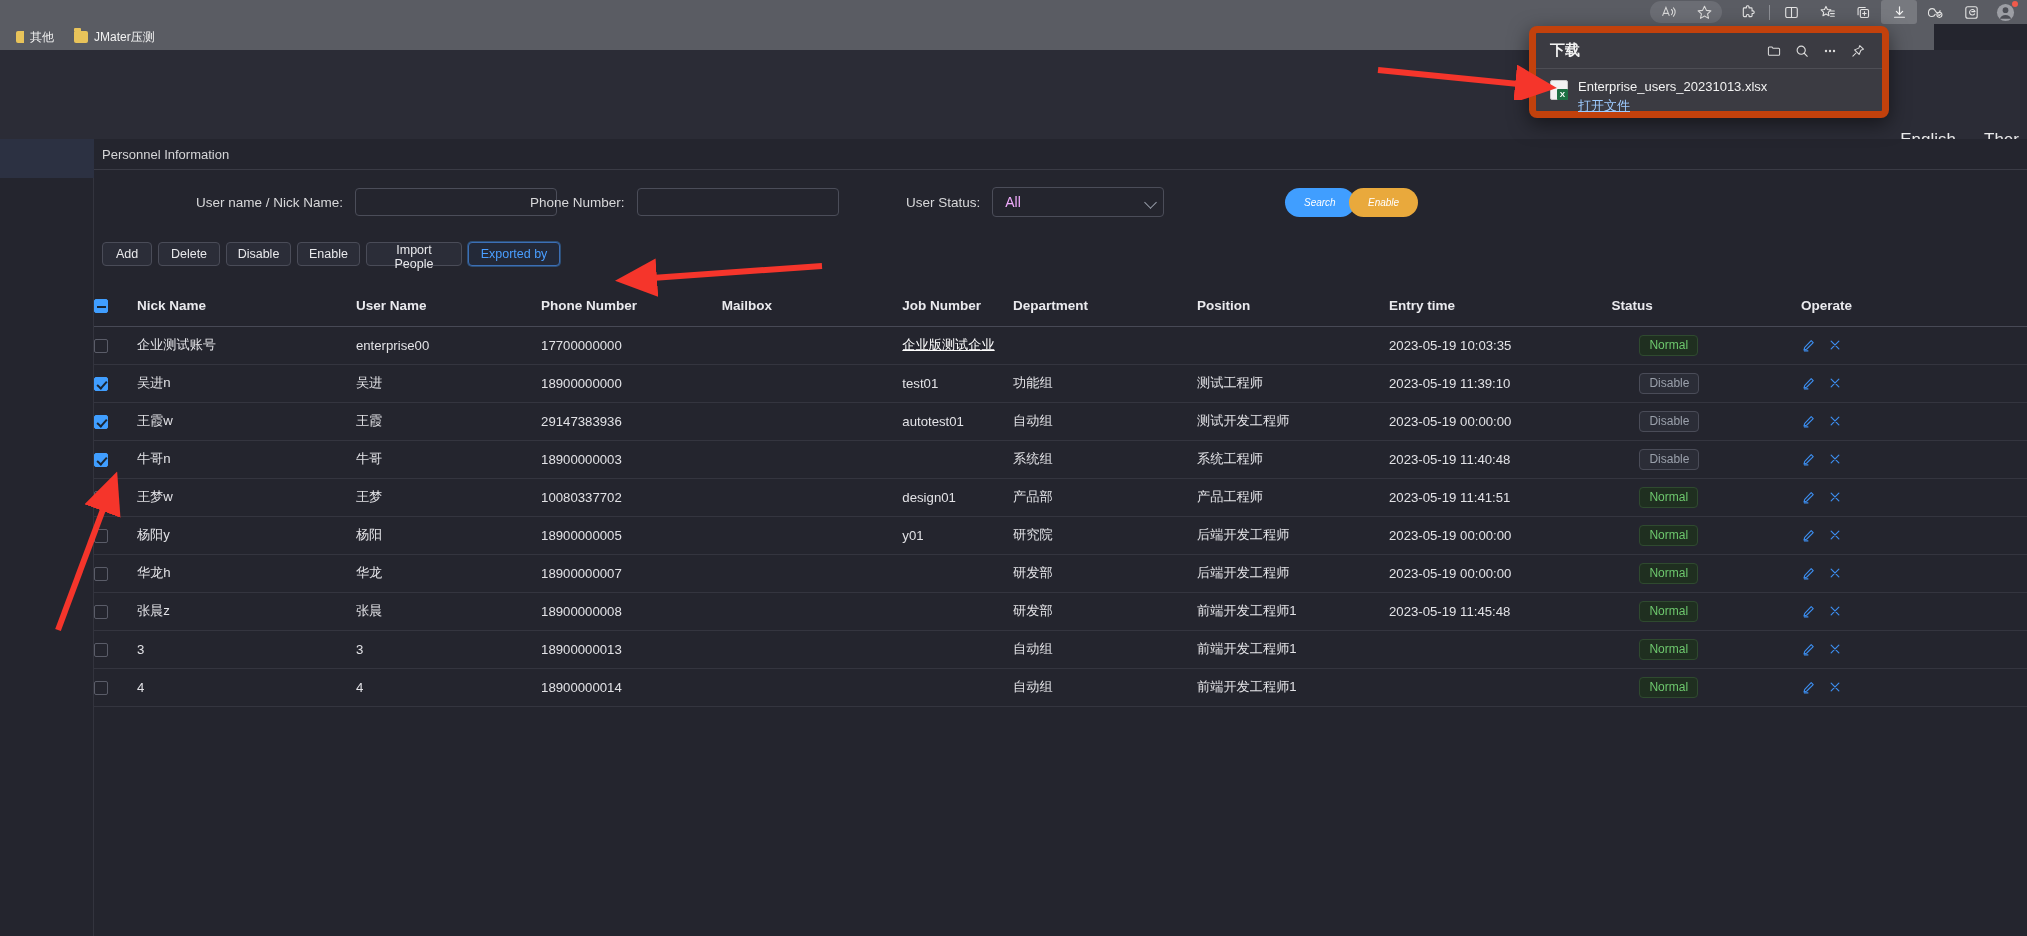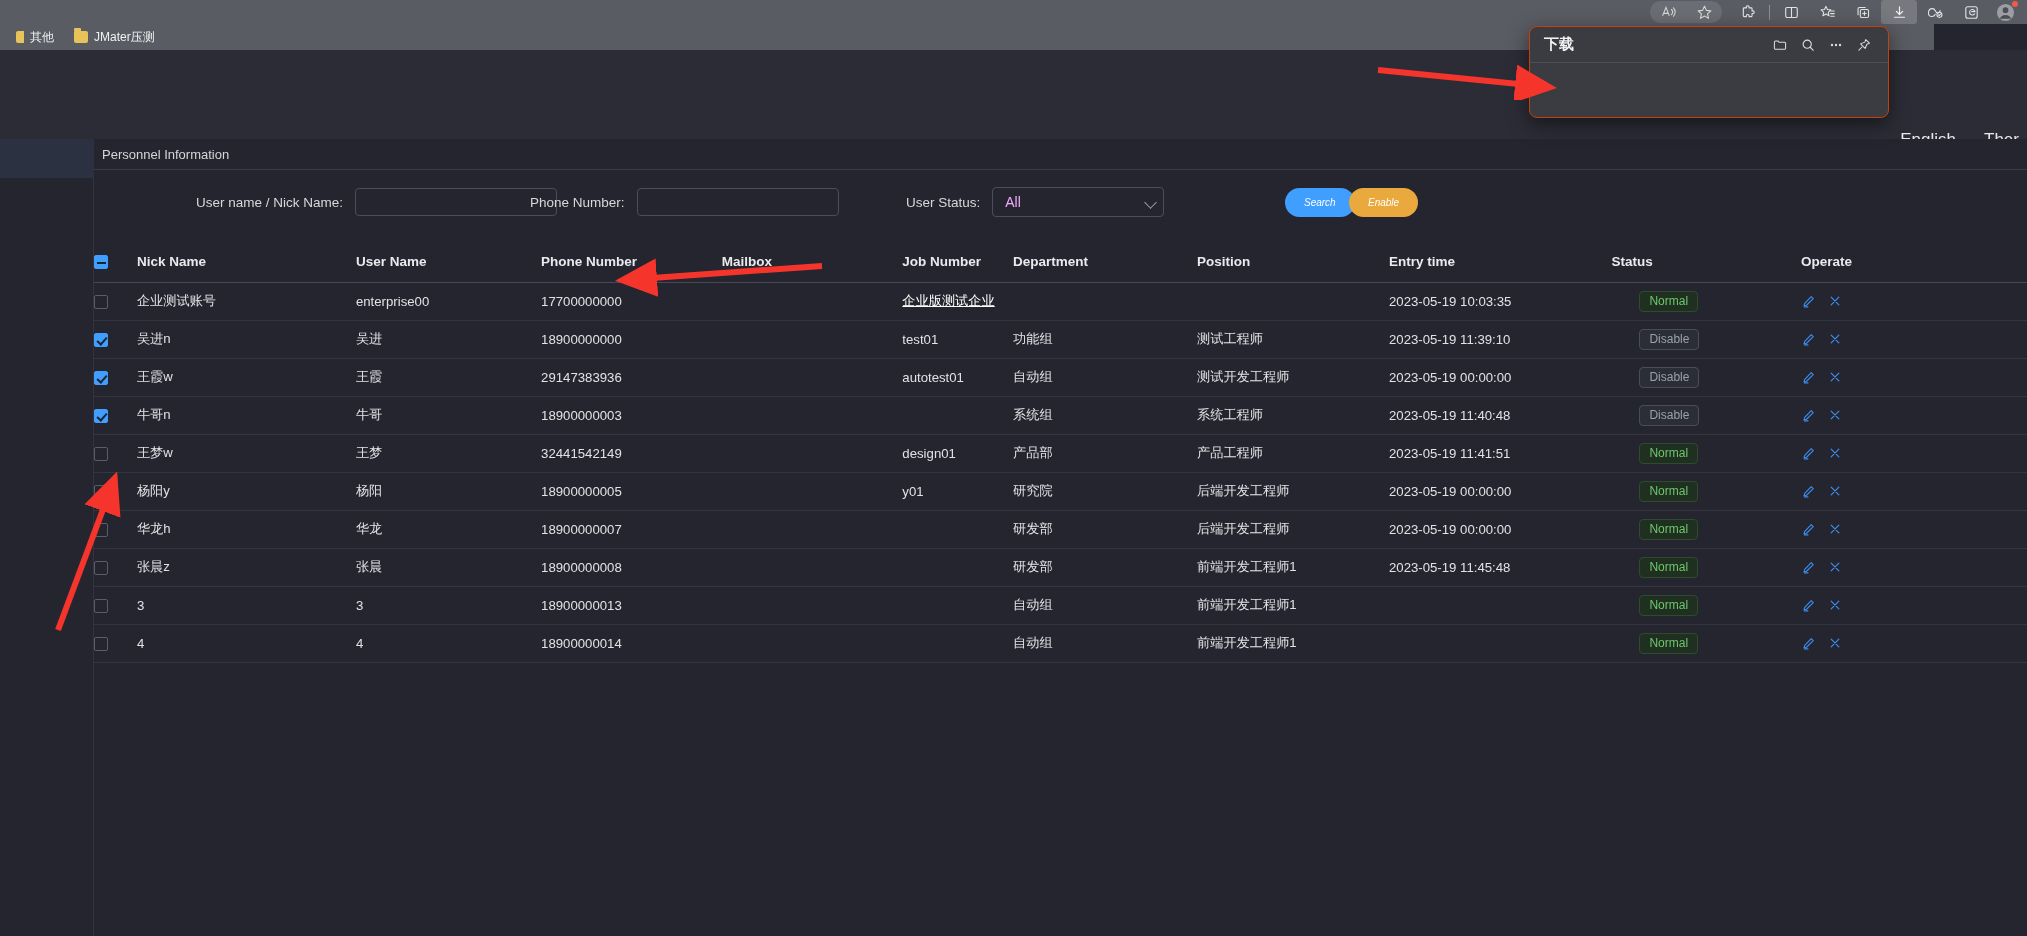--- a/index.html
+++ b/index.html
@@ -55,21 +55,21 @@
     content: ""; position: absolute; left: 0; top: -3px; width: 7px; height: 3px;
     background: #e8c35a; border-radius: 1px 1px 0 0;
   }
   .folder-half {
     width: 8px; height: 12px; background: #e8c35a; border-radius: 2px 0 0 2px; flex: none;
   }
 
   
   .downloads-panel {
     position: absolute; left: 1529px; top: 26px; width: 360px; height: 92px;
-    background: #3b3b42; border: 1px solid #c2410c; border-radius: 8px;
+    background: #3b3b42; border: 7px solid #c2410c; border-radius: 8px;
     box-shadow: 0 6px 20px rgba(0,0,0,.5); z-index: 40;
   }
   .dl-head {
     height: 36px; display: flex; align-items: center; padding: 0 10px 0 14px;
     border-bottom: 1px solid #4e4e55;
   }
   .dl-title { color: #f3f3f3; font-size: 15px; font-weight: bold; flex: 1; }
   .dl-head-ico { width: 28px; height: 24px; display: flex; align-items: center;
     justify-content: center; color: #dcdcdc; }
   .dl-body { display: flex; align-items: flex-start; padding: 8px 10px 0 14px; }
@@ -325,20 +325,28 @@
         <span class="field-label">User Status:</span>
         <div class="sel-wrap">
           <div class="sel-input">All</div>
           <span class="chev"></span>
         </div>
       </div>
       <button class="btn-pill btn-search" style="position:absolute; left:1191px; top:18px;">Search</button>
       <button class="btn-pill btn-reset" style="position:absolute; left:1255px; top:18px;">Enable</button>
     </div>
 
+    <div class="action-row">
+      <button class="act-btn" style="left:8px; width:50px;">Add</button>
+      <button class="act-btn" style="left:64px; width:62px;">Delete</button>
+      <button class="act-btn" style="left:132px; width:65px;">Disable</button>
+      <button class="act-btn" style="left:203px; width:63px;">Enable</button>
+      <button class="act-btn" style="left:272px; width:96px;">Import People</button>
+      <button class="act-btn focused" style="left:374px; width:92px;">Exported by</button>
+    </div>
 
     <div class="table-wrap">
       <table class="grid">
         <colgroup>
           <col style="width:38px">
           <col style="width:194px">
           <col style="width:164px">
           <col style="width:160px">
           <col style="width:160px">
           <col style="width:98px">
@@ -471,21 +479,21 @@
                       <path d="M4.5 4.5 L15.5 15.5 M15.5 4.5 L4.5 15.5" stroke-linecap="round"></path>
                     </svg>
                   </span>
                 </span>
               </td>
             </tr>
             <tr>
               <td><span class="cb"></span></td>
               <td>王梦w</td>
               <td>王梦</td>
-              <td>32441542149</td>
+              <td>10080337702</td>
               <td></td>
               <td>design01</td>
               <td>产品部</td>
               <td>产品工程师</td>
               <td>2023-05-19 11:41:51</td>
               <td><span class="badge normal">Normal</span></td>
               <td>
                 <span class="op-icons">
                   <span class="op-ico">
                     <svg width="15" height="15" viewBox="0 0 20 20" fill="none" stroke="#3c8ef0" stroke-width="1.5">
@@ -660,20 +668,27 @@
           <circle cx="5" cy="10" r="1.5"></circle>
             <circle cx="10" cy="10" r="1.5"></circle>
             <circle cx="15" cy="10" r="1.5"></circle>
         </svg>
       </span>
       <span class="dl-head-ico">
         <svg width="16" height="16" viewBox="0 0 20 20" fill="none" stroke="#dcdcdc" stroke-width="1.3">
           <path d="M12.2 3.2 L16.8 7.8 L13.6 9 L11.4 14.3 L5.7 8.6 L11 6.4z" stroke-linejoin="round"></path>
           <path d="M7.5 12.5 L3.6 16.4" stroke-linecap="round"></path>
         </svg>
+      </span>
+    </div>
+    <div class="dl-body">
+      <span class="xls-ico"></span>
+      <span>
+        <span class="dl-file">Enterprise_users_20231013.xlsx</span><br>
+        <span class="dl-link">打开文件</span>
       </span>
     </div>
   </div>
 
   <svg class="anno" style="left:1370px; top:60px;" width:="0" width="200" height="40">
     <defs>
       <marker id="ah1" markerWidth="7" markerHeight="7" refX="5.5" refY="3.2" orient="auto">
         <path d="M0,0 L7,3.2 L0,6.4 z" fill="#f5352b"></path>
       </marker>
     </defs>

